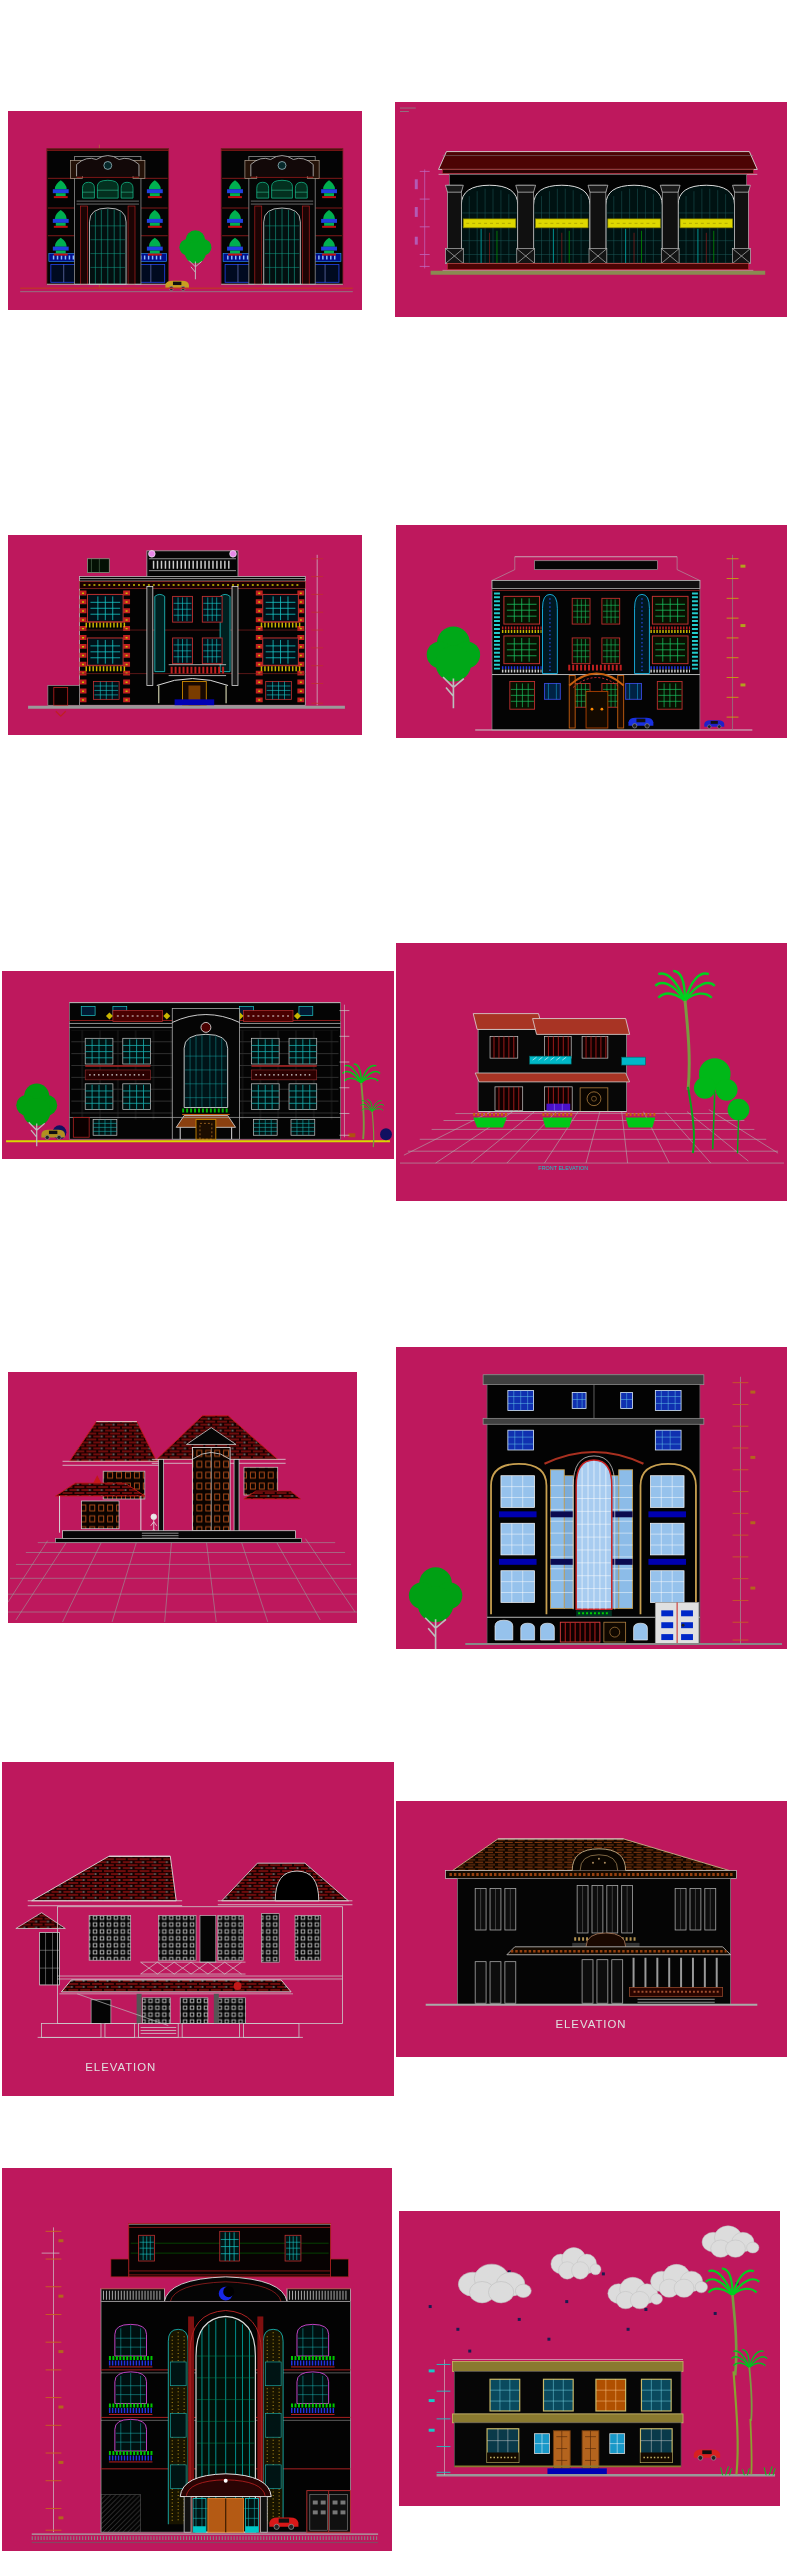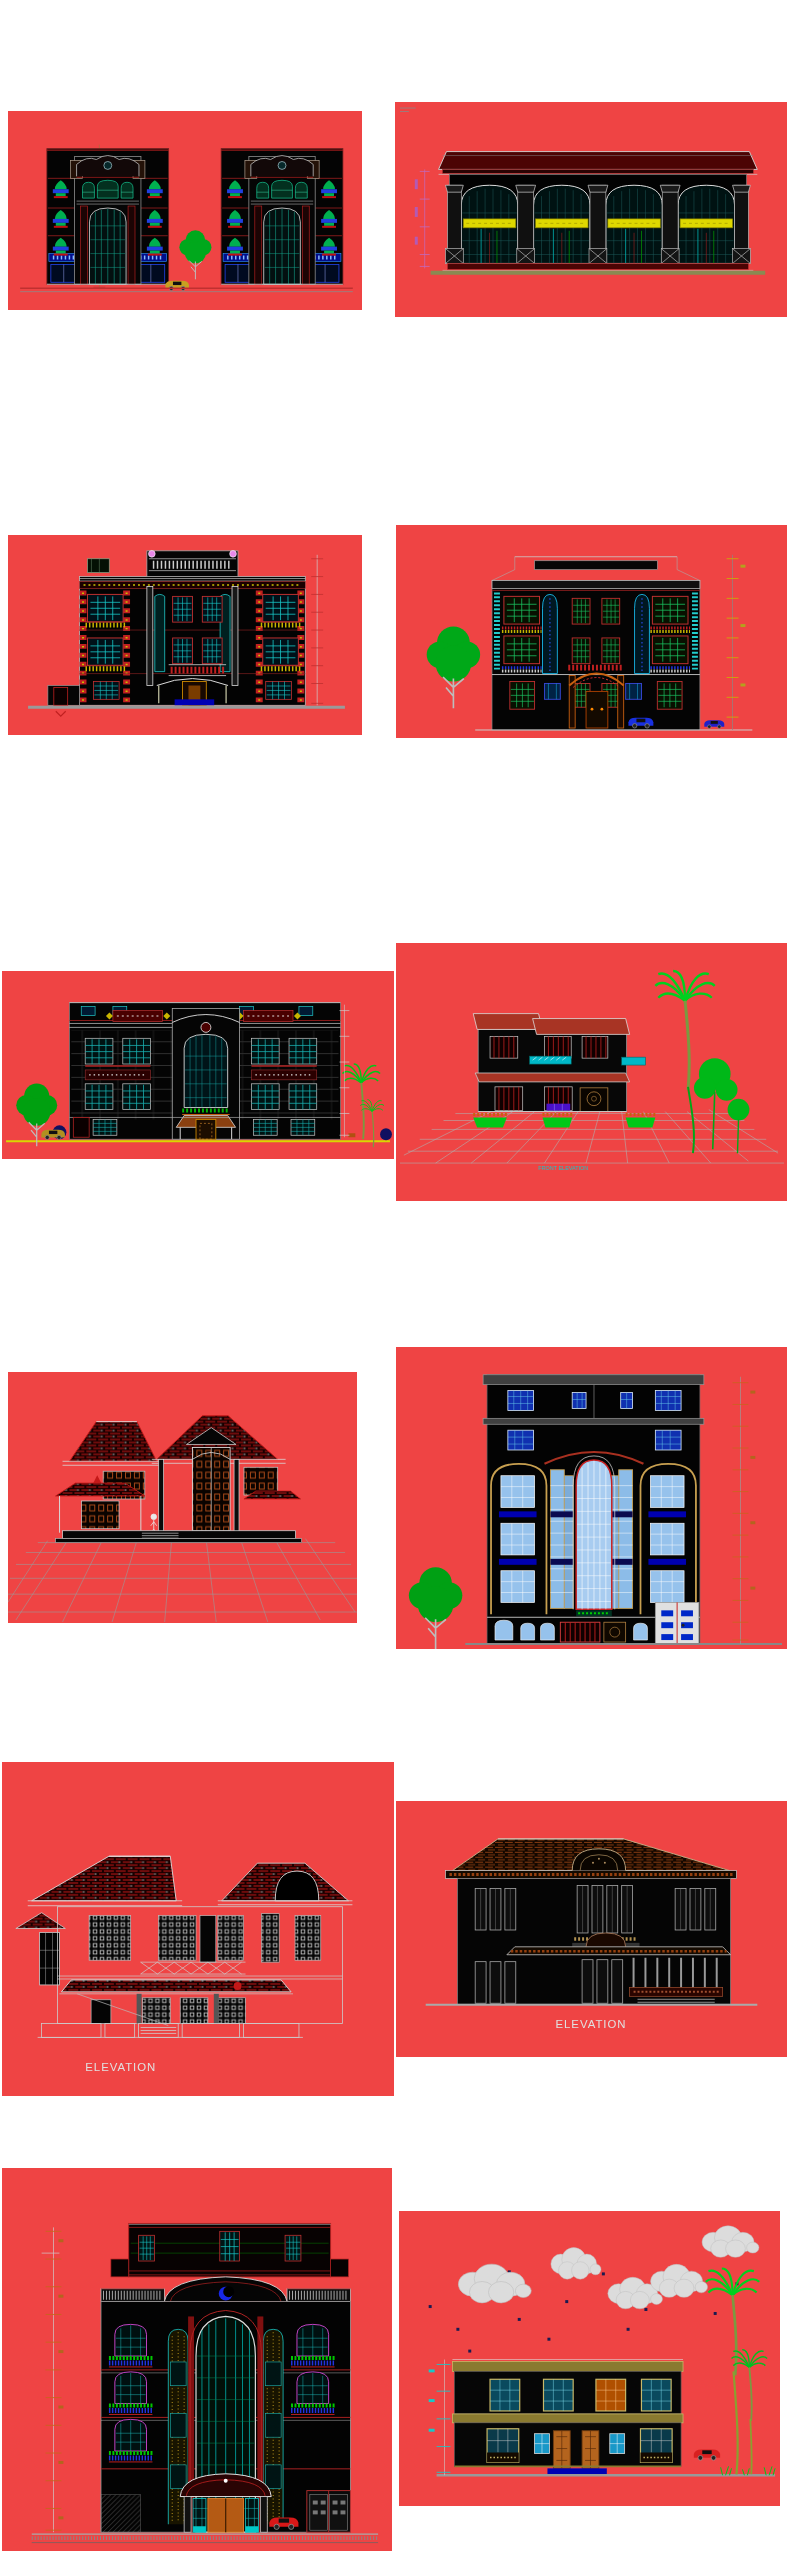--- a/index.html
+++ b/index.html
@@ -1,17 +1,17 @@
 <!DOCTYPE html>
 <html style="--cad-red: #c02020; --dark-red: #4c0404; --yellow: #ded800; --cyan: #12c8c8; --teal: #14b284; --green: #00b400; --bright-green: #00d020; --blue: #2233dd; --royal-blue: #0000b4; --light-blue: #96c2ec; --magenta: #d848d8; --orange: #b4641e; --tan: #c8a050; --khaki: #8a7a30; --olive-ground: #8a8a52; --gray: #8a8a8a; --light-gray: #d8d8d8; --cloud-gray: #dcdcdc;"><head>
 <meta charset="utf-8">
 <style>
   html,body{margin:0;padding:0;background:#fff;}
   .canvas{position:relative;width:793px;height:2576px;background:#fff;overflow:hidden;font-family:"Liberation Sans",sans-serif;}
-  .panel{position:absolute;margin:0;background:#ef4444;}
+  .panel{position:absolute;margin:0;background:#be185d;}
   .panel svg{display:block;width:100%;height:100%;}
   .cap{fill:#e0e0e0;font-family:"Liberation Sans",sans-serif;letter-spacing:1px;}
   .capc{fill:#16c8c8;font-family:"Liberation Sans",sans-serif;}
 </style>
 </head>
 <body>
 
 <div class="canvas">
 
 <svg width="0" height="0" style="position:absolute" aria-hidden="true">

